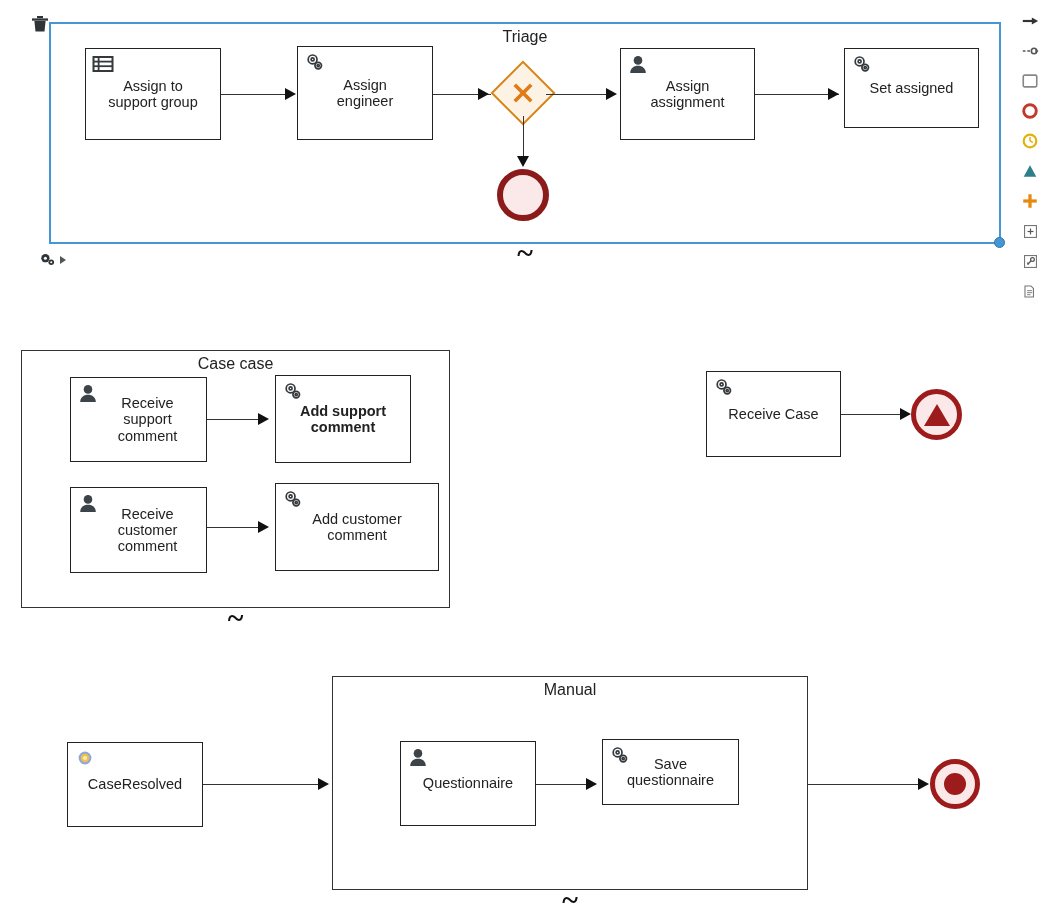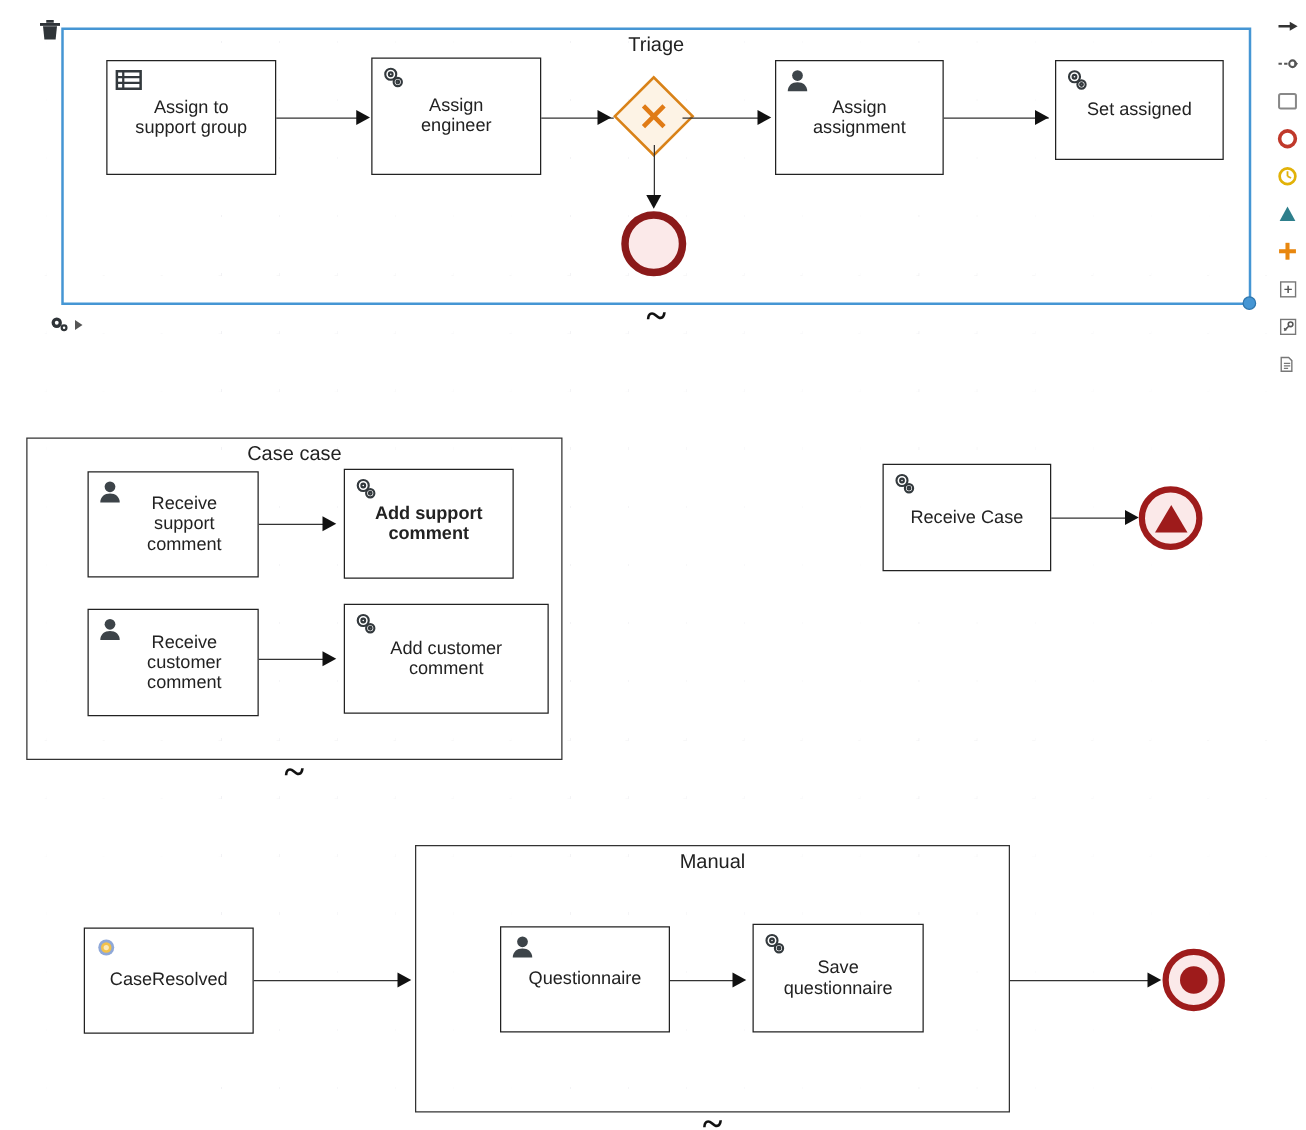--- a/index.html
+++ b/index.html
@@ -346,21 +346,21 @@
       <circle cx="11" cy="6.4" r="4.3" fill="#3d4449"></circle>
       <path d="M3.2 19 c0-4.6 3.5-7.2 7.8-7.2 s7.8 2.6 7.8 7.2 Z" fill="#3d4449"></path>
     </svg>
   </span>
   <span class="lbl">Questionnaire</span>
 </div>
 
 <div class="conn" style="left:536px;top:784px;width:58px;"></div>
 <div class="arrowR" style="left:586px;top:778px;"></div>
 
-<div class="node" style="left:602px;top:739px;width:137px;height:87px;">
+<div class="node" style="left:602px;top:739px;width:137px;height:66px;">
   <span class="nicon">
     <svg viewBox="0 0 22 22" width="22" height="22">
       <g fill="none" stroke="#33393d" stroke-width="1.7">
         <circle cx="8.6" cy="7.4" r="4.4"></circle>
           <circle cx="8.6" cy="7.4" r="1.5"></circle>
         <circle cx="14.2" cy="13.6" r="3.3"></circle>
           <circle cx="14.2" cy="13.6" r="1.1"></circle>
       </g>
     </svg>
   </span>

